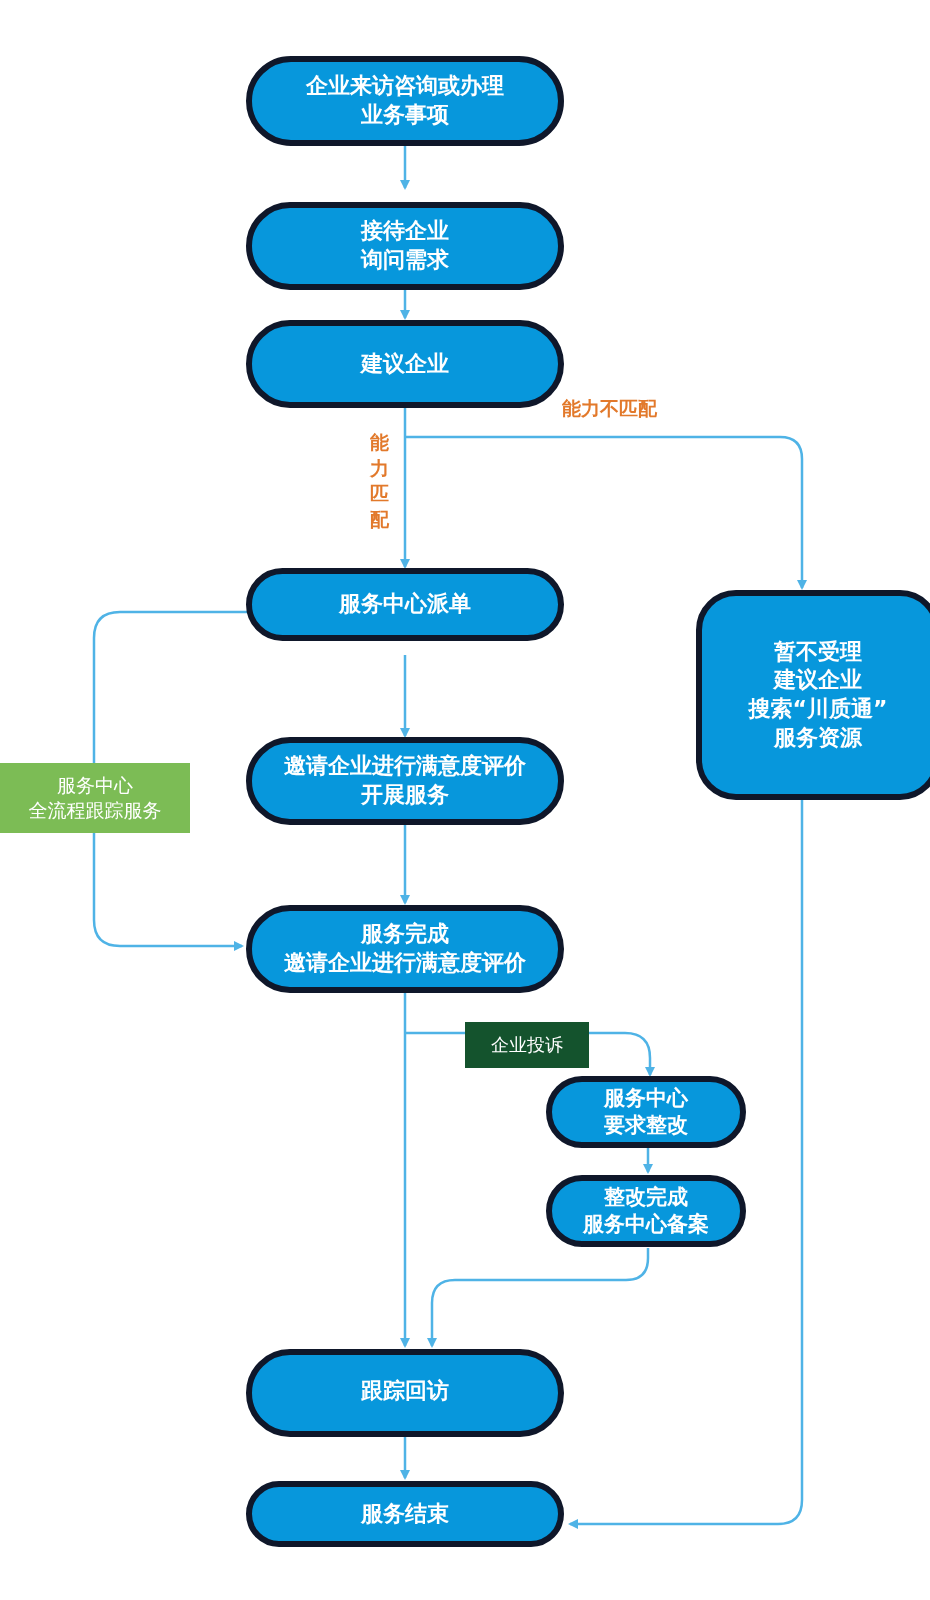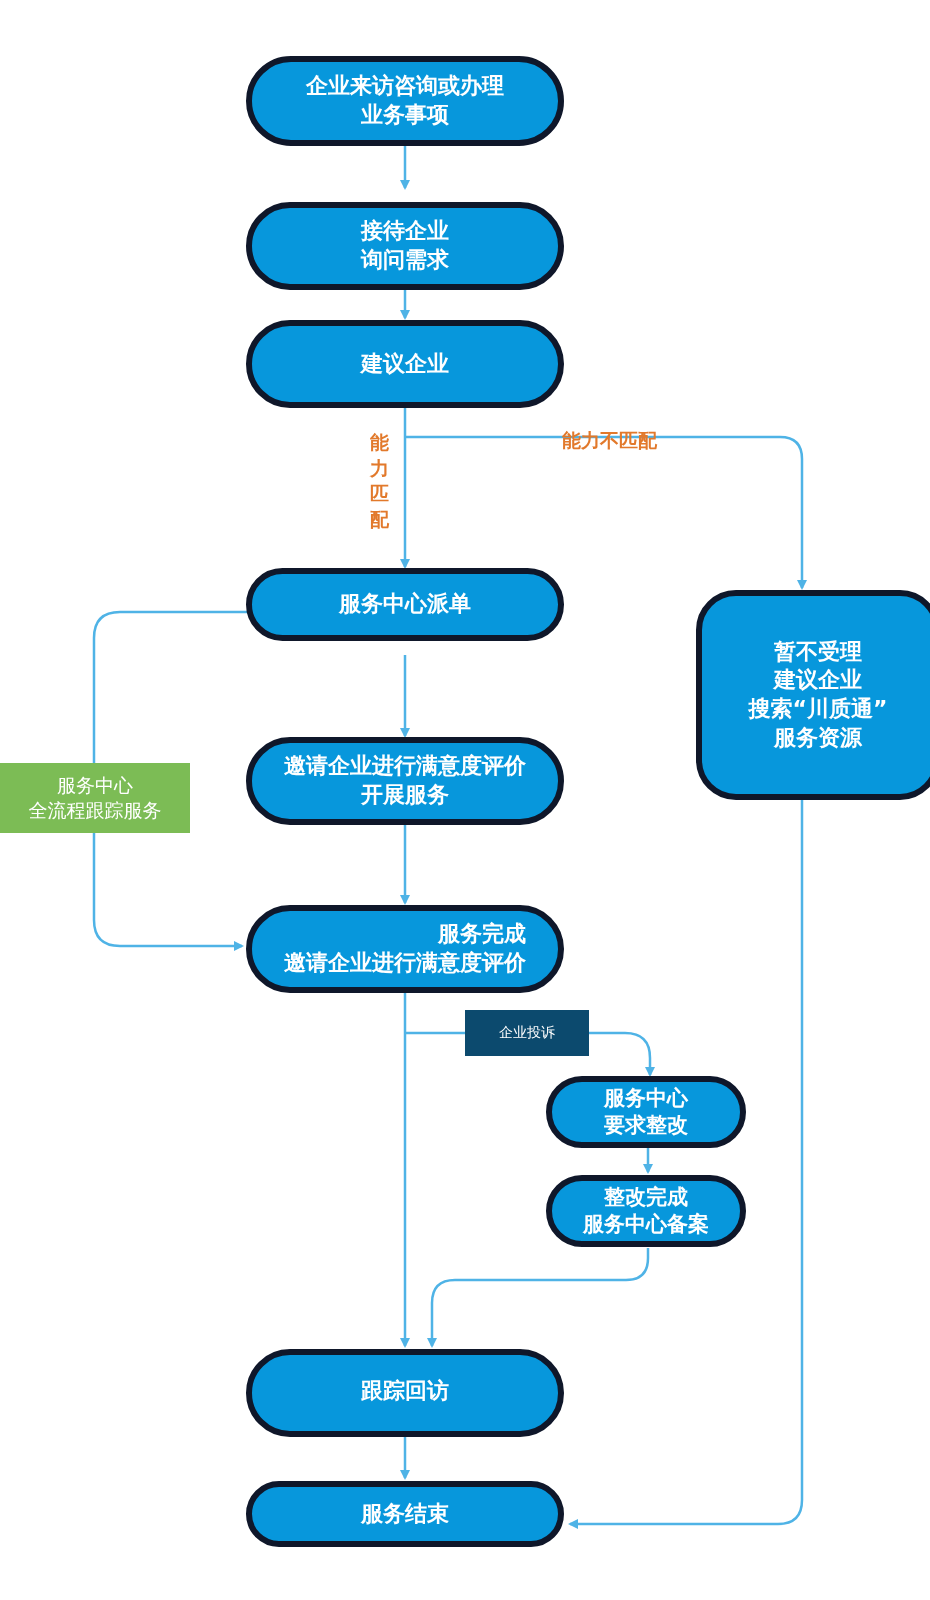--- a/index.html
+++ b/index.html
@@ -4,21 +4,21 @@
 <style>
   html,body{margin:0;padding:0;background:#fff;}
   body{width:930px;height:1600px;position:relative;overflow:hidden;font-family:"DejaVu Sans",sans-serif;}
   svg#flow{position:absolute;left:0;top:0;}
   .node{position:absolute;box-sizing:border-box;background:#0797dc;border:6px solid #0f172a;color:#fff;font-weight:bold;display:flex;align-items:center;justify-content:center;text-align:center;white-space:pre-line;line-height:1.3;}
   .pill{border-radius:48px;}
   .big{font-size:22px;}
   .lbl{position:absolute;color:#e2792b;font-weight:bold;font-size:19px;}
   .vlbl{white-space:pre-line;line-height:1.35;}
   .green{position:absolute;background:#7cbc55;color:#fff;font-size:19px;text-align:center;white-space:pre-line;line-height:1.3;display:flex;align-items:center;justify-content:center;}
-  .cyan{position:absolute;background:#0c4a6e;color:#fff;font-size:14px;display:flex;align-items:center;justify-content:center;}
+  .cyan{position:absolute;background:#14532d;color:#fff;font-size:18px;display:flex;align-items:center;justify-content:center;margin-top:12px;}
 </style>
 </head>
 <body>
 
 <svg id="flow" width="930" height="1600">
   <defs>
     <marker id="ah" markerWidth="10" markerHeight="10" refX="8" refY="5" orient="auto" markerUnits="userSpaceOnUse">
       <path d="M0,0 L10,5 L0,10 Z" fill="#4fb3e6"></path>
     </marker>
   </defs>
@@ -40,33 +40,33 @@
 </svg>
 
 <div class="node pill big" style="left:246px;top:56px;width:318px;height:90px;">企业来访咨询或办理
 业务事项</div>
 <div class="node pill big" style="left:246px;top:202px;width:318px;height:88px;">接待企业
 询问需求</div>
 <div class="node pill big" style="left:246px;top:320px;width:318px;height:88px;">建议企业</div>
 <div class="node pill big" style="left:246px;top:568px;width:318px;height:73px;">服务中心派单</div>
 <div class="node pill big" style="left:246px;top:737px;width:318px;height:88px;">邀请企业进行满意度评价
 开展服务</div>
-<div class="node pill big" style="left:246px;top:905px;width:318px;height:88px;text-align:right;">服务完成
+<div class="node pill big" style="left:246px;top:905px;width:318px;height:88px;">服务完成
 邀请企业进行满意度评价</div>
 <div class="node pill" style="left:546px;top:1076px;width:200px;height:72px;font-size:21px;">服务中心
 要求整改</div>
 <div class="node pill" style="left:546px;top:1175px;width:200px;height:72px;font-size:21px;">整改完成
 服务中心备案</div>
 <div class="node pill big" style="left:246px;top:1349px;width:318px;height:88px;font-family:Liberation Mono, monospace;">跟踪回访</div>
 <div class="node pill big" style="left:246px;top:1481px;width:318px;height:66px;">服务结束</div>
 <div class="node big" style="left:696px;top:590px;width:244px;height:210px;border-radius:40px;">暂不受理
 建议企业
 搜索“川质通”
 服务资源</div>
 
 <div class="lbl vlbl" style="left:370px;top:430px;">能
 力
 匹
 配</div>
-<div class="lbl" style="left:562px;top:428px;">能力不匹配</div>
+<div class="lbl" style="left:562px;top:396px;">能力不匹配</div>
 <div class="green" style="left:0;top:763px;width:190px;height:70px;">服务中心
 全流程跟踪服务</div>
 <div class="cyan" style="left:465px;top:1010px;width:124px;height:46px;">企业投诉</div>
 
 </body></html>

